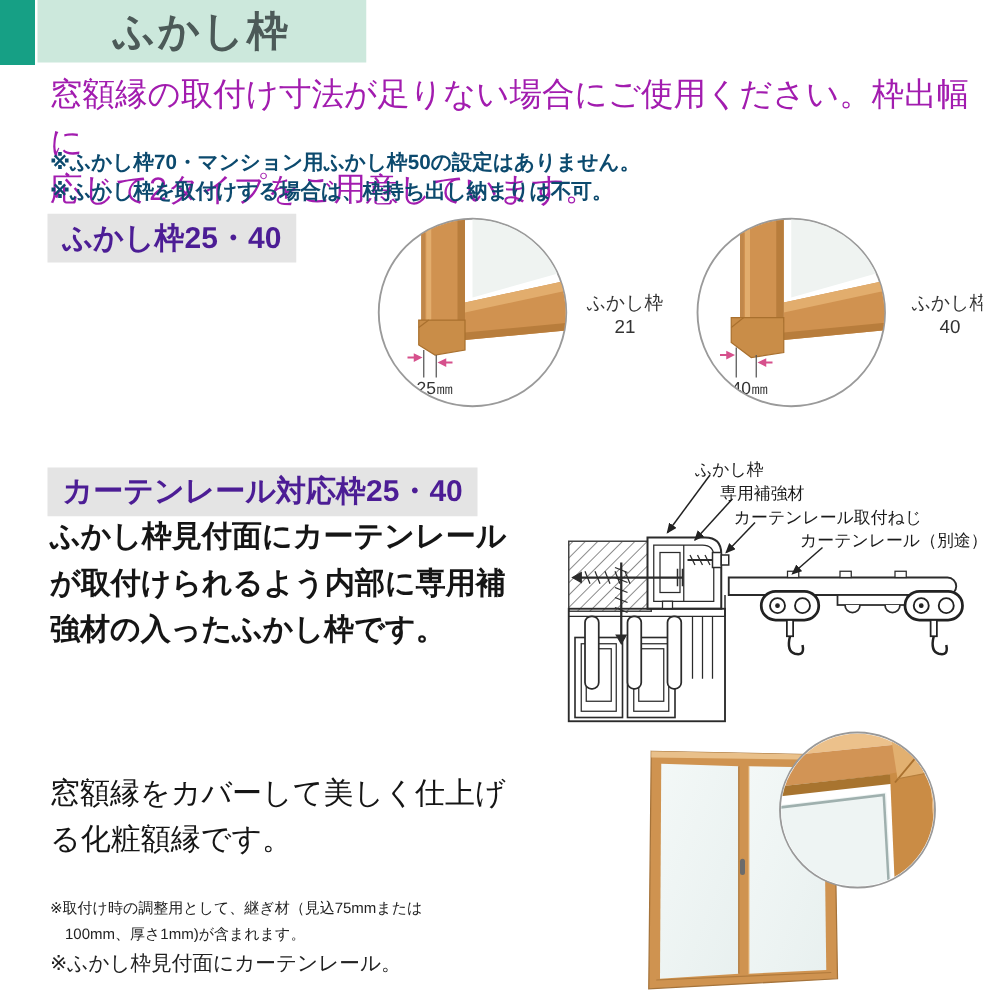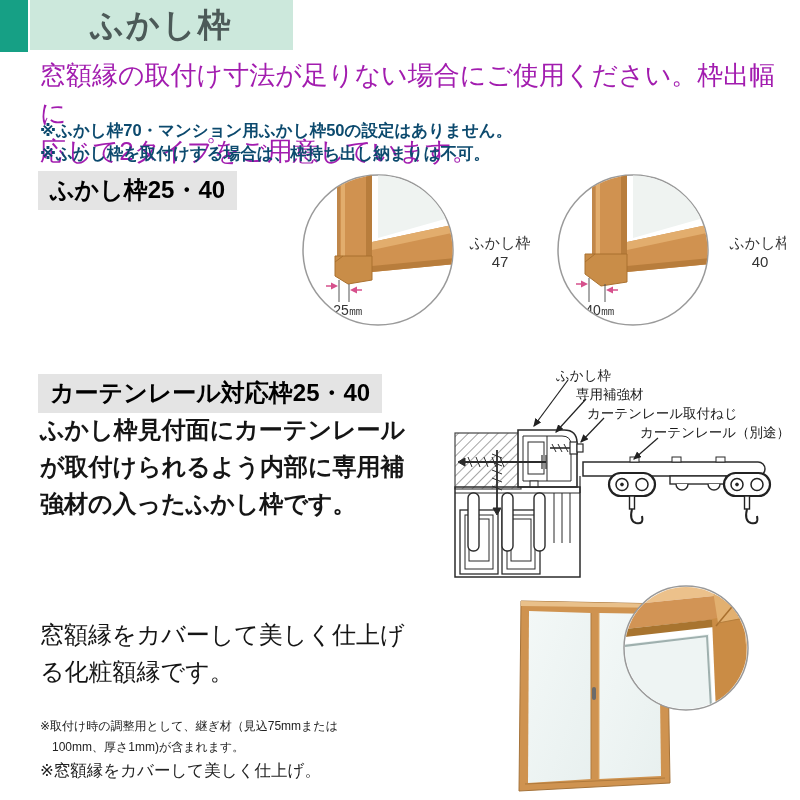--- a/index.html
+++ b/index.html
@@ -14,21 +14,21 @@
   .teal-block { left:0; top:0; width:28px; height:52px; background:#16a085; }
   .title-band { left:30px; top:0; width:263px; height:50px; background:#cce8dc;
     display:flex; align-items:center; justify-content:center; }
   .page-title { font-size:33px; font-weight:bold; color:#4c5a58; letter-spacing:2px; }
   
   .intro { left:40px; top:56px; width:745px; font-size:26px; line-height:38px;
     white-space:pre-line; color:#a21caf; }
   .warnings { left:40px; top:119px; width:745px; font-size:16.5px; line-height:23px;
     font-weight:bold; color:#0c4a6e; }
   
-  .sec-heading { background:#e4e4e4; font-size:24px; font-weight:bold; color:#000000;
+  .sec-heading { background:#e4e4e4; font-size:24px; font-weight:bold; color:#4c1d95;
     padding:3px 12px 4px 12px; white-space:nowrap; }
   .h1pos { left:38px; top:171px; }
   .h2pos { left:38px; top:374px; }
   .h3pos { left:38px; top:601px; }
   
   .body-text { font-size:24px; line-height:37px; white-space:pre-line; color:#151515; }
   .b2pos { left:40px; top:411px; width:410px;font-weight:bold; }
   .b3pos { left:40px; top:616px; width:440px; }
   .notes { left:40px; top:716px; width:460px; font-size:12px; line-height:21px;
     color:#222; white-space:pre-line; }
@@ -83,21 +83,21 @@
         <line x1="26" y1="114" x2="35" y2="114" stroke="#d6508c" stroke-width="1.6"></line>
         <polygon points="38,114 31,110.5 31,117.5" fill="#d6508c"></polygon>
         <line x1="53" y1="118" x2="62" y2="118" stroke="#d6508c" stroke-width="1.6"></line>
         <polygon points="50,118 57,114.5 57,121.5" fill="#d6508c"></polygon>
       </g>
       <text x="48" y="143" text-anchor="middle" font-size="14" fill="#333">25㎜</text>
     </g>
   </svg>
   <div class="abs circ-label la-pos">
     <div>ふかし枠</div>
-    <div>47</div>
+    <div>21</div>
   </div>
 
   <svg class="abs" style="left:555px; top:172px;" width="156" height="156" viewBox="0 0 156 156">
     <defs>
       <clipPath id="clipB">
           <circle cx="78" cy="78" r="74.5"></circle>
         </clipPath>
     </defs>
     <circle cx="78" cy="78" r="75" fill="#ffffff" stroke="#9a9a9a" stroke-width="1.5"></circle>
     <g clip-path="url(#clipB)">
@@ -240,21 +240,21 @@
       <text x="146" y="37" font-size="13.5" fill="#1a1a1a">専用補強材</text>
       <text x="157" y="56" font-size="13.5" fill="#1a1a1a">カーテンレール取付ねじ</text>
       <text x="210" y="75" font-size="13.5" fill="#1a1a1a">カーテンレール（別途）</text>
     </g>
   </svg>
 
   <p class="abs body-text b3pos">窓額縁をカバーして美しく仕上げ
 る化粧額縁です。</p>
   <p class="abs notes">※取付け時の調整用として、継ぎ材（見込75mmまたは
 　100mm、厚さ1mm)が含まれます。</p>
-  <p class="abs note2">※窓額縁をカバーして美しく仕上げ。</p>
+  <p class="abs note2">※ふかし枠見付面にカーテンレール。</p>
 
   <svg class="abs" style="left:505px; top:582px;" width="295" height="218" viewBox="0 0 295 218">
     <defs>
       <linearGradient id="glassG" x1="0" y1="0" x2="1" y2="1">
         <stop offset="0" stop-color="#f3f8f7"></stop>
           <stop offset="1" stop-color="#e8f0ef"></stop>
       </linearGradient>
       <clipPath id="clipWin">
           <circle cx="181" cy="66" r="61"></circle>
         </clipPath>

